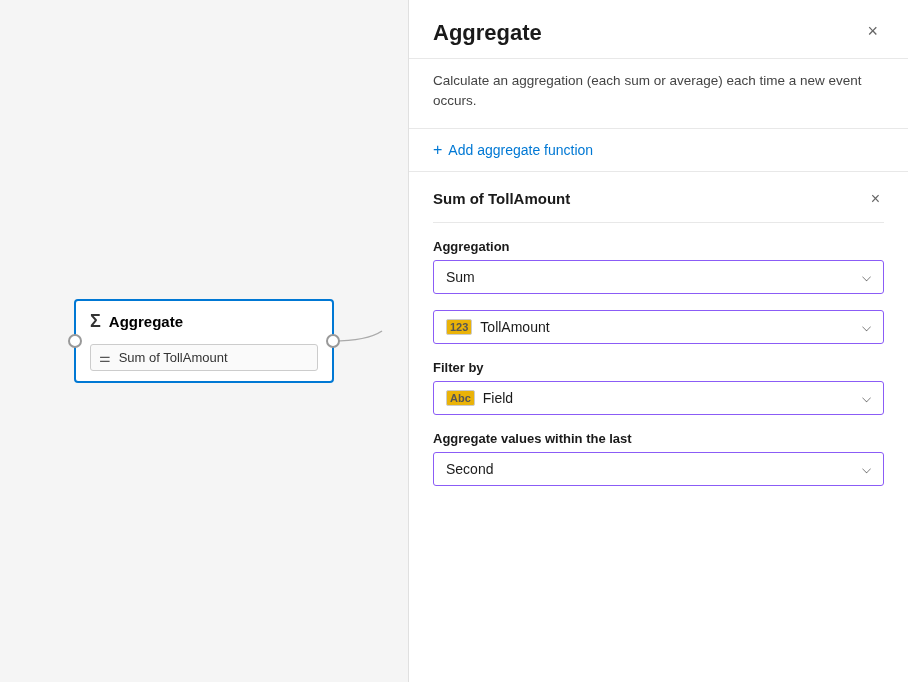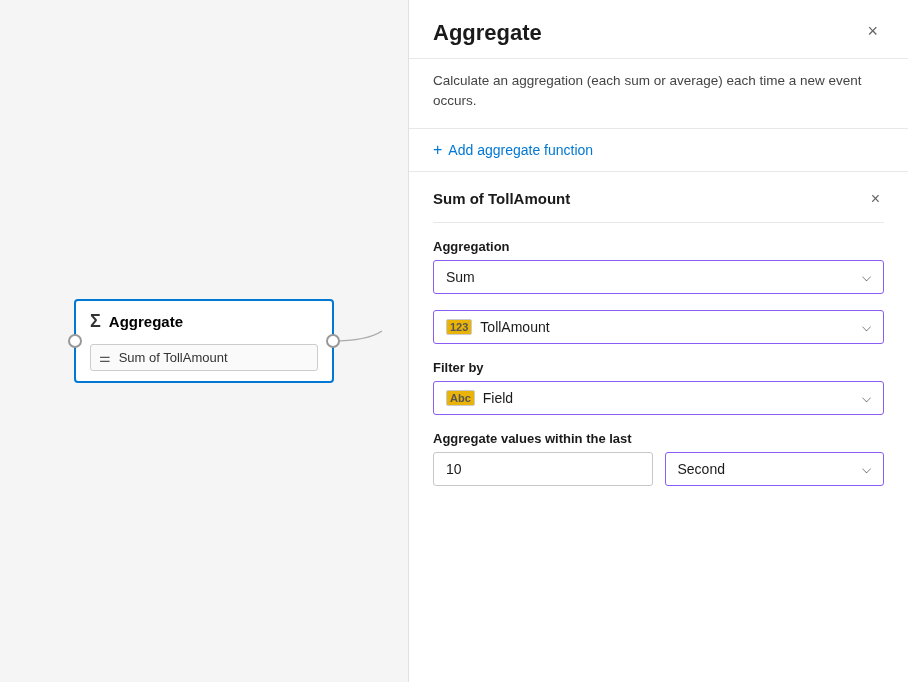--- a/index.html
+++ b/index.html
@@ -325,23 +325,20 @@
           <span>Field</span>
         </div>
         <span class="chevron-down">⌵</span>
       </div>
     </div>
 
     <div class="field-group">
       <label class="field-label">Aggregate values within the last</label>
       <div class="field-row">
         <div class="field-group">
-          <input type="text" class="text-input" value="10" style="">
-        </div>
-        <div class="field-group">
           <div class="dropdown">
             <span class="dropdown-value">Second</span>
             <span class="chevron-down">⌵</span>
           </div>
         </div>
       </div>
     </div>
 
   </div>
 </div>

